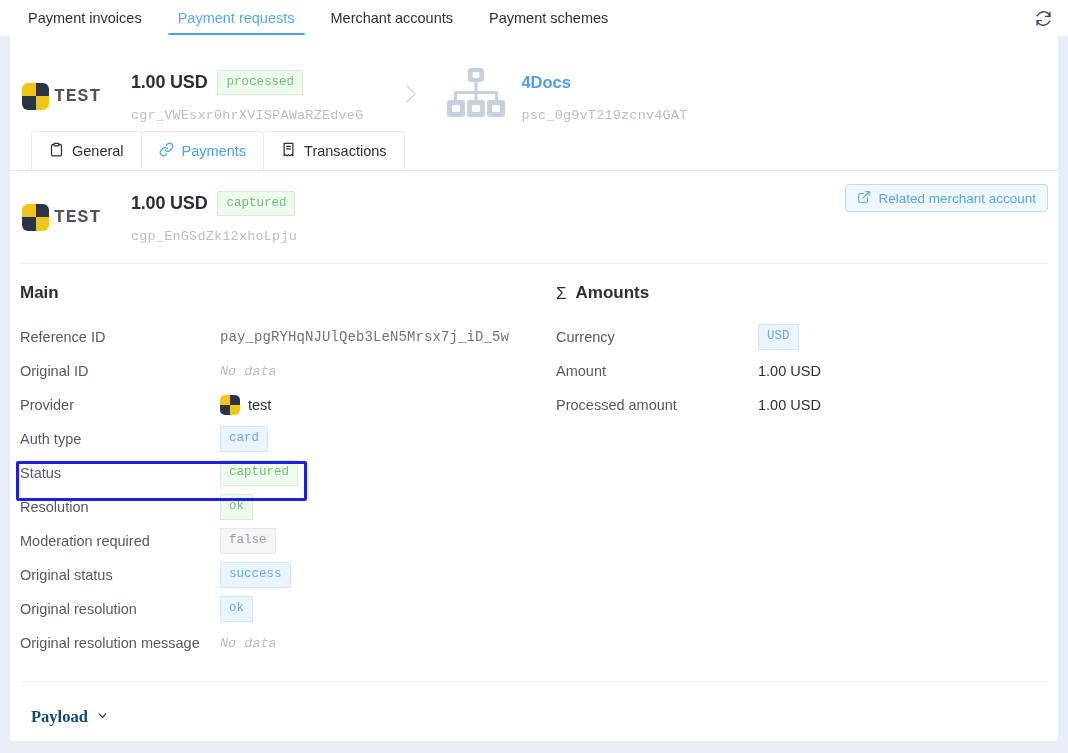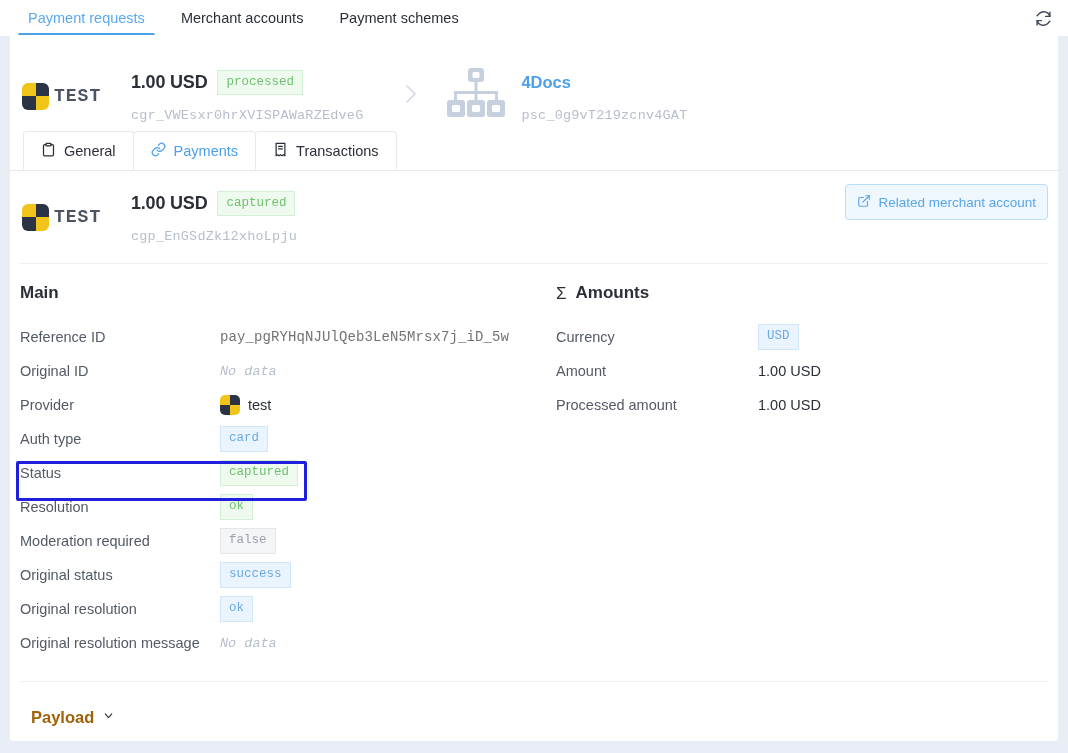--- a/index.html
+++ b/index.html
@@ -162,21 +162,21 @@
     display: inline-block;
     white-space: nowrap;
   }
   .badge-green  { background: #effaef; border: 1px solid #d4f0d4; color: #6fc06f; }
   .badge-blue   { background: #e9f4fe; border: 1px solid #cfe6fb; color: #6aa9e4; }
   .badge-gray   { background: #f4f5f7; border: 1px solid #e4e6ea; color: #9aa0ad; }
 
   
   .inner-tabs {
     display: flex;
-    padding-left: 13px;
+    padding-left: 21px;
     margin-top: -4px;
   }
   .inner-tab {
     display: flex;
     align-items: center;
     gap: 8px;
     height: 39px;
     padding: 0 17px;
     border: 1px solid #e6e9f0;
     border-bottom: none;
@@ -203,21 +203,21 @@
     height: 92px;
     padding-left: 12px;
   }
   .related-btn {
     position: absolute;
     right: 10px;
     top: 13px;
     display: flex;
     align-items: center;
     gap: 7px;
-    height: 36px;
+    height: 28px;
     padding: 0 11px;
     border: 1px solid #bcdcf8;
     border-radius: 4px;
     background: #eef6fe;
     color: #5aa6e8;
     font-size: 13.5px;
     cursor: pointer;
     white-space: nowrap;
   }
 
@@ -322,30 +322,34 @@
     display: flex;
     align-items: center;
     gap: 8px;
     padding: 18px 0 0 21px;
     height: 52px;
     cursor: pointer;
   }
   .payload-title {
     font-size: 16.5px;
     font-weight: 700;
-    color: #a16207;
+    color: #0c4a6e;
+    font-family: Liberation Serif, serif;
   }
 </style>
 </head>
 <body>
 
 <div class="app">
 
   <div class="topbar">
     <div class="topbar-tabs">
+      <div class="top-tab">
+        <span>Payment invoices</span>
+      </div>
       <div class="top-tab active">
         <span>Payment requests</span>
       </div>
       <div class="top-tab">
         <span>Merchant accounts</span>
       </div>
       <div class="top-tab">
         <span>Payment schemes</span>
       </div>
     </div>

